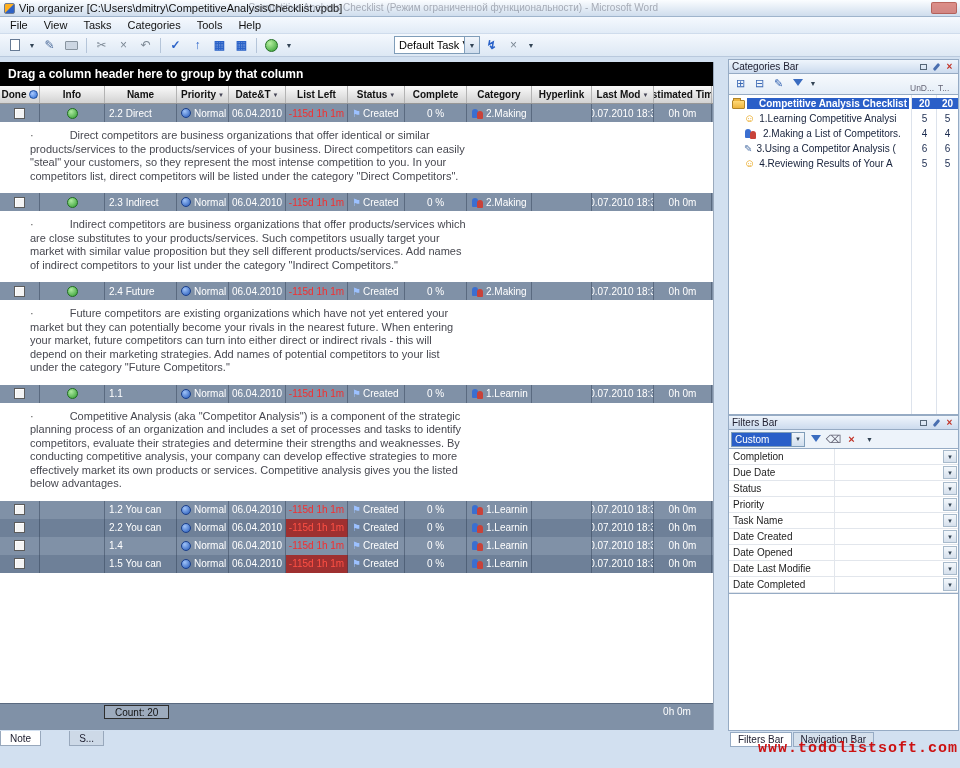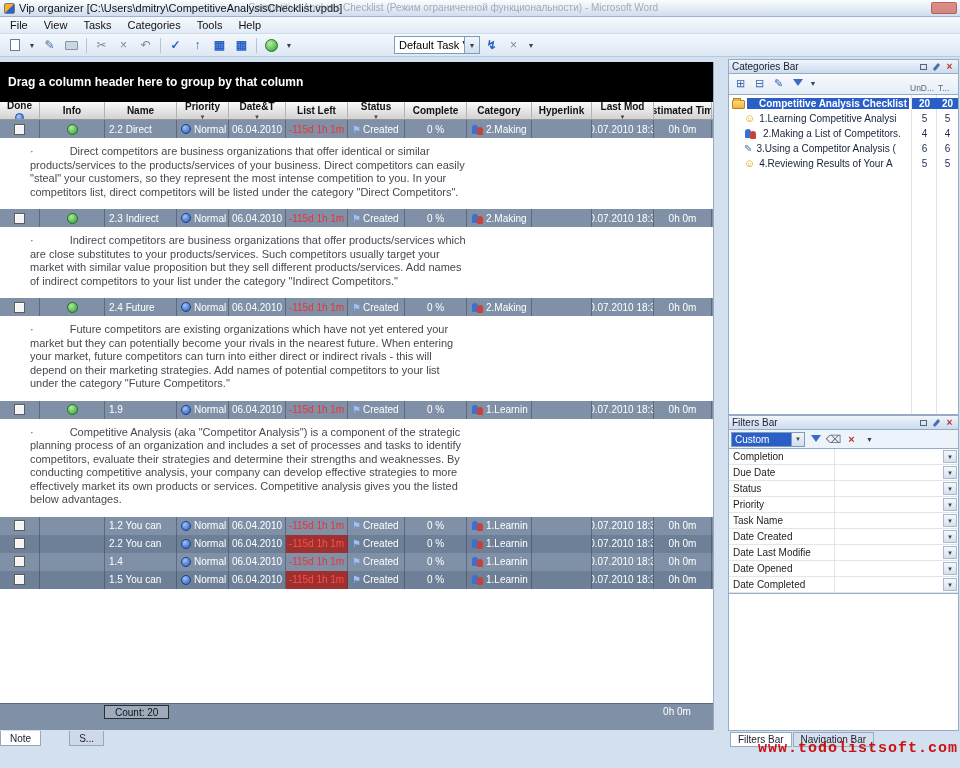--- a/index.html
+++ b/index.html
@@ -41,27 +41,27 @@
   .combo { height:18px; background:#fff; border:1px solid #7f9db9; display:flex;
     align-items:center; font-size:11px; margin-left:98px; width:86px; }
   .combo .val { flex:1; padding-left:4px; white-space:nowrap; overflow:hidden; }
   .combo .arrowbtn { width:15px; height:100%; background:linear-gradient(#f2f6fb,#cfdded);
     border-left:1px solid #7f9db9; display:flex; align-items:center; justify-content:center;
     font-size:7px; color:#345; }
 
   
   .main { position:absolute; top:62px; left:0; width:714px; height:668px; background:#fff;
     display:flex; flex-direction:column; overflow:hidden; border-right:1px solid #9aa9bc; }
-  .groupbar { height:40px; background:#000; color:#fff; font-weight:bold; font-size:12px;
+  .groupbar { height:24px; background:#000; color:#fff; font-weight:bold; font-size:12px;
     display:flex; align-items:center; padding-left:8px; flex:0 0 auto; }
   .thead { height:18px; display:flex; flex:0 0 auto;
     background:linear-gradient(#fafafa,#d2d2d2); border-bottom:1px solid #979797;
     font-size:10px; font-weight:bold; color:#111; }
   .th { display:flex; align-items:center; justify-content:center; gap:2px;
-    border-right:1px solid #b3b3b3; overflow:hidden; white-space:nowrap;flex-direction:column; }
+    border-right:1px solid #b3b3b3; overflow:hidden; white-space:nowrap; }
   .th .dd { font-size:6px; color:#445; }
   .sortdot { width:9px; height:9px; border-radius:50%; flex:0 0 auto;
     background:radial-gradient(circle at 35% 35%,#a9c9ff,#2c6cd4); border:1px solid #1c4da0; }
 
   .c0{width:40px}.c1{width:65px}.c2{width:72px}.c3{width:52px}.c4{width:57px}.c5{width:62px}
   .c6{width:57px}.c7{width:62px}.c8{width:65px}.c9{width:60px}.c10{width:62px}.c11{width:58px}
 
   .trow { height:18px; display:flex; flex:0 0 auto; background:#8091a7; color:#fff; font-size:10px; }
   .trow.alt { background:#6e8098; }
   .td { display:flex; align-items:center; justify-content:center; overflow:hidden;
@@ -363,21 +363,21 @@
     </div>
     <div class="desc"><span class="bullet">·</span><span class="tab"></span><span>Future competitors are existing organizations which have not yet entered your market but they can potentially become your rivals in the nearest future. When entering your market, future competitors can turn into either direct or indirect rivals - this will depend on their marketing strategies. Add names of potential competitors to your list under the category "Future Competitors."</span></div>
 
     <div class="trow">
       <div class="td c0">
           <span class="cb"></span>
         </div>
       <div class="td c1">
           <span class="info-ic"></span>
         </div>
-      <div class="td c2 left">1.9</div>
+      <div class="td c2 left">1.1</div>
       <div class="td c3 left">
           <span class="pri-ic"></span>
           <span>Normal</span>
         </div>
       <div class="td c4">06.04.2010</div>
       <div class="td c5 time">-115d 1h 1m</div>
       <div class="td c6 left">
           <span class="flag-ic">⚑</span>
           <span>Created</span>
         </div>
@@ -631,27 +631,27 @@
             <span class="fdd">▼</span>
           </div>
       </div>
       <div class="frow">
         <div class="flabel">Date Created</div>
         <div class="fval-cell">
             <span class="fdd">▼</span>
           </div>
       </div>
       <div class="frow">
+        <div class="flabel">Date Opened</div>
+        <div class="fval-cell">
+            <span class="fdd">▼</span>
+          </div>
+      </div>
+      <div class="frow">
         <div class="flabel">Date Last Modifie</div>
-        <div class="fval-cell">
-            <span class="fdd">▼</span>
-          </div>
-      </div>
-      <div class="frow">
-        <div class="flabel">Date Opened</div>
         <div class="fval-cell">
             <span class="fdd">▼</span>
           </div>
       </div>
       <div class="frow">
         <div class="flabel">Date Completed</div>
         <div class="fval-cell">
             <span class="fdd">▼</span>
           </div>
       </div>

